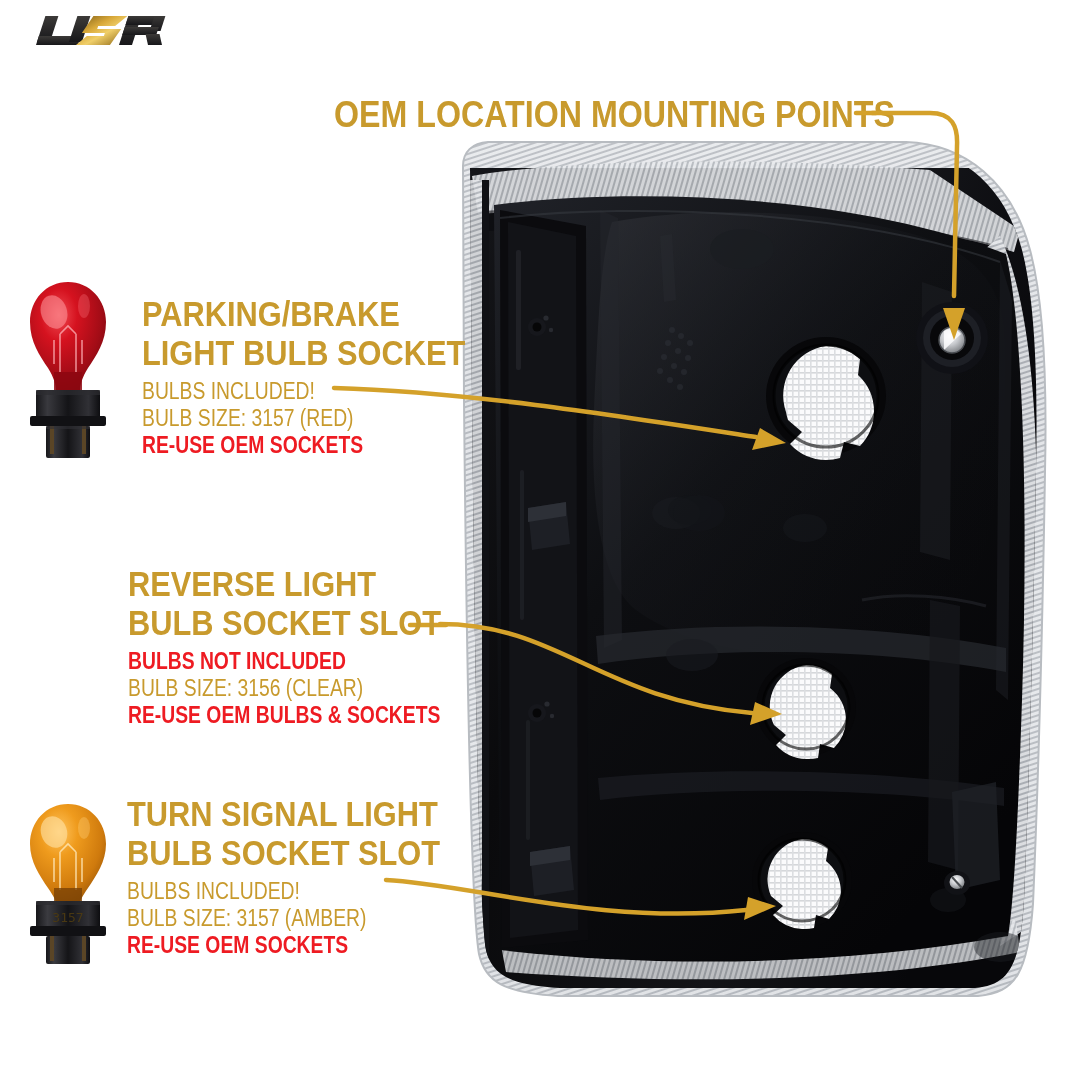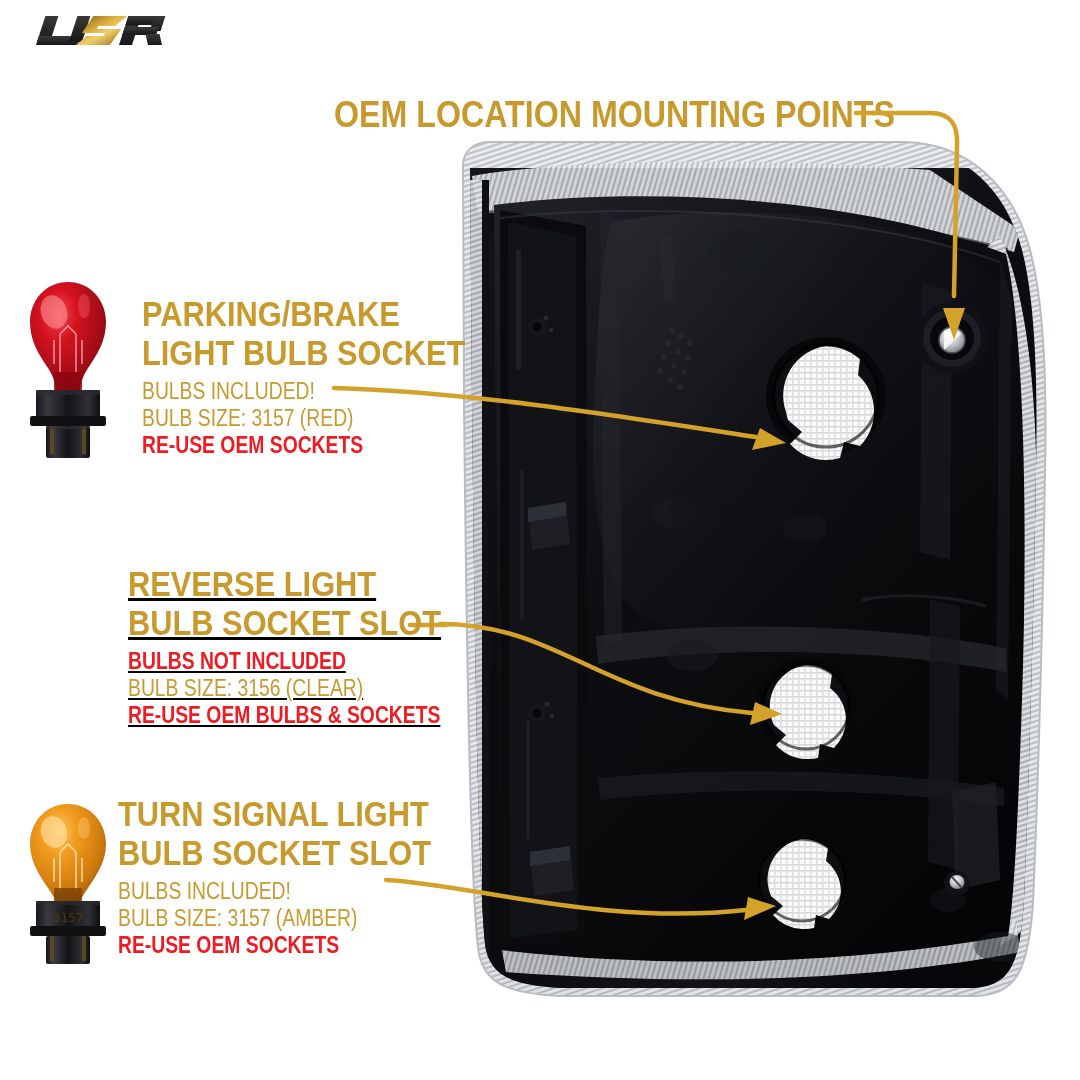--- a/index.html
+++ b/index.html
@@ -476,30 +476,30 @@
 
   <div class="callout" style="left:142px; top:294px; z-index:7;">
     <div class="title">PARKING/BRAKE</div>
     <div class="title">LIGHT BULB SOCKET</div>
     <div style="height:6px"></div>
     <div class="sub gold">BULBS INCLUDED!</div>
     <div class="sub gold">BULB SIZE: 3157 (RED)</div>
     <div class="sub red">RE-USE OEM SOCKETS</div>
   </div>
 
-  <div class="callout" style="left:128px; top:564px; z-index:7;text-decoration:underline;">
+  <div class="callout" style="left:128px; top:564px; z-index:7;">
     <div class="title">REVERSE LIGHT</div>
     <div class="title">BULB SOCKET SLOT</div>
     <div style="height:6px"></div>
     <div class="sub red">BULBS NOT INCLUDED</div>
     <div class="sub gold">BULB SIZE: 3156 (CLEAR)</div>
     <div class="sub red">RE-USE OEM BULBS &amp; SOCKETS</div>
   </div>
 
-  <div class="callout" style="left:118px; top:794px; z-index:7;">
+  <div class="callout" style="left:127px; top:794px; z-index:7;">
     <div class="title">TURN SIGNAL LIGHT</div>
     <div class="title">BULB SOCKET SLOT</div>
     <div style="height:6px"></div>
     <div class="sub gold">BULBS INCLUDED!</div>
     <div class="sub gold">BULB SIZE: 3157 (AMBER)</div>
     <div class="sub red">RE-USE OEM SOCKETS</div>
   </div>
 
 </div>
 

